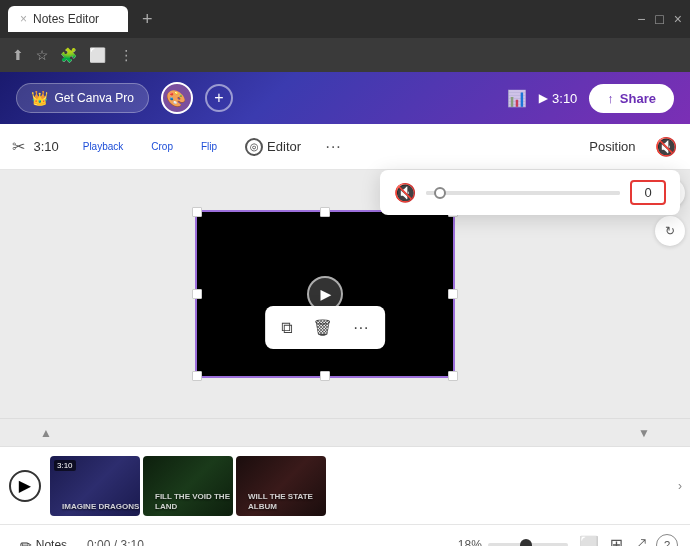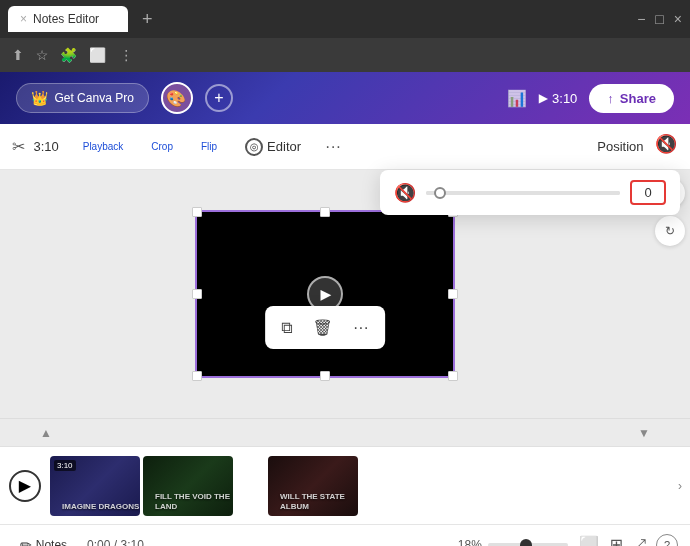--- a/index.html
+++ b/index.html
@@ -33,21 +33,21 @@
     .header-spacer { flex: 1; }
 
     
     .toolbar { background: #fff; height: 46px; display: flex; align-items: center; padding: 0 12px; gap: 4px; border-bottom: 1px solid #e5e5e5; position: relative; }
     .toolbar-scissors { color: #555; font-size: 16px; margin-right: 4px; }
     .toolbar-time { color: #333; font-size: 13px; font-weight: 500; margin-right: 8px; }
     .toolbar-btn { padding: 6px 12px; border-radius: 6px; color: #1d4ed8; font-size: 10px; cursor: pointer; white-space: nowrap; }
     .toolbar-animate { display: flex; align-items: center; gap: 4px; padding: 6px 12px; border-radius: 6px; color: #333; font-size: 13px; cursor: pointer; }
     .animate-icon { width: 18px; height: 18px; border-radius: 50%; border: 2px solid #555; display: flex; align-items: center; justify-content: center; font-size: 10px; }
     .toolbar-dots { padding: 6px 8px; color: #555; font-size: 16px; cursor: pointer; border-radius: 6px; }
-    .toolbar-right { margin-left: auto; display: flex; align-items: flex-start; gap: 0; }
+    .toolbar-right { margin-left: auto; display: flex; align-items: center; gap: 8px; }
     .position-btn { padding: 6px 12px; color: #333; font-size: 13px; cursor: pointer; }
     .mute-icon-toolbar { color: #555; font-size: 18px; cursor: pointer; }
 
     
     .volume-popup { position: absolute; top: 46px; right: 0; background: #fff; border-radius: 8px; box-shadow: 0 4px 20px rgba(0,0,0,0.15); padding: 10px 14px; display: flex; align-items: center; gap: 10px; z-index: 100; width: 300px; right: 10px; }
     .vol-mute-icon { color: #555; font-size: 18px; }
     .vol-slider { flex: 1; height: 4px; background: #e0e0e0; border-radius: 2px; position: relative; }
     .vol-slider-track { height: 4px; background: #e0e0e0; border-radius: 2px; width: 100%; }
     .vol-slider-thumb { width: 12px; height: 12px; border-radius: 50%; background: #fff; border: 2px solid #888; position: absolute; top: -4px; left: 4%; }
     .vol-value-box { border: 2px solid #e53935; border-radius: 4px; padding: 3px 8px; font-size: 13px; color: #333; font-weight: 500; min-width: 36px; text-align: center; }
@@ -81,21 +81,21 @@
     
     .timeline { background: #fff; height: 78px; display: flex; align-items: center; padding: 0; border-top: 1px solid #e0e0e0; }
     .play-btn-timeline { width: 50px; display: flex; align-items: center; justify-content: center; flex-shrink: 0; }
     .play-circle-timeline { width: 32px; height: 32px; border-radius: 50%; border: 2px solid #333; display: flex; align-items: center; justify-content: center; cursor: pointer; }
     .timeline-clips { flex: 1; display: flex; gap: 3px; overflow: hidden; padding: 4px 0; }
     .clip { width: 90px; height: 60px; border-radius: 4px; overflow: hidden; position: relative; flex-shrink: 0; }
     .clip-1 { background: linear-gradient(135deg, #1a1a4e 0%, #2d2d6e 50%, #1a1a4e 100%); }
     .clip-2 { background: linear-gradient(135deg, #1a3040 0%, #2d5060 50%, #1a3040 100%); }
     .clip-3 { background: linear-gradient(135deg, #0d1f0d 0%, #1a3a1a 50%, #0d1f0d 100%); }
     .clip-4 { background: linear-gradient(135deg, #2d1a0d 0%, #4e2d1a 50%, #2d1a0d 100%); }
-    .clip-5 { background: linear-gradient(135deg, #1a0d0d 0%, #3a1a1a 50%, #1a0d0d 100%); margin-left: 32px; }
+    .clip-5 { background: linear-gradient(135deg, #1a0d0d 0%, #3a1a1a 50%, #1a0d0d 100%); }
     .clip-6 { background: linear-gradient(135deg, #1a1a1a 0%, #2d2d2d 50%, #1a1a1a 100%); }
     .clip-label { position: absolute; bottom: 4px; left: 12px; color: rgba(255,255,255,0.8); font-size: 8px; font-weight: 600; line-height: 1.2; text-shadow: 0 1px 2px rgba(0,0,0,0.8); }
     .clip-time { position: absolute; top: 4px; left: 4px; background: rgba(0,0,0,0.6); color: #fff; font-size: 8px; padding: 1px 3px; border-radius: 2px; }
     .timeline-arrow { width: 20px; display: flex; align-items: center; justify-content: center; color: #888; font-size: 12px; cursor: pointer; flex-shrink: 0; }
 
     
     .bottom-bar { background: #fff; height: 40px; display: flex; align-items: center; padding: 0 12px; gap: 12px; border-top: 1px solid #e5e5e5; }
     .notes-btn { display: flex; align-items: center; gap: 4px; color: #333; font-size: 12px; cursor: pointer; padding: 4px 8px; border-radius: 4px; }
     .notes-icon { font-size: 14px; }
     .time-indicator { color: #555; font-size: 12px; }

